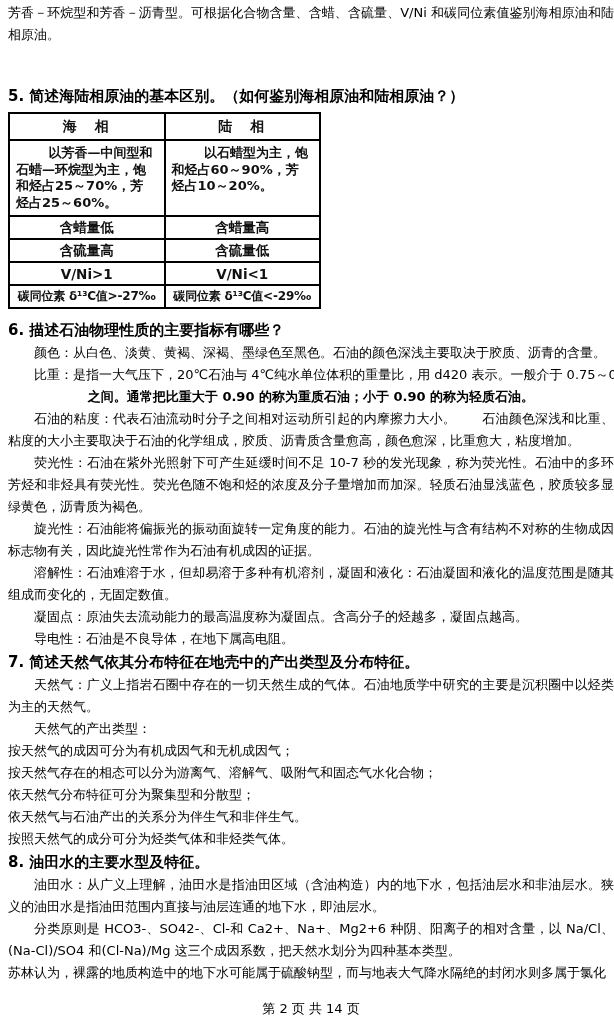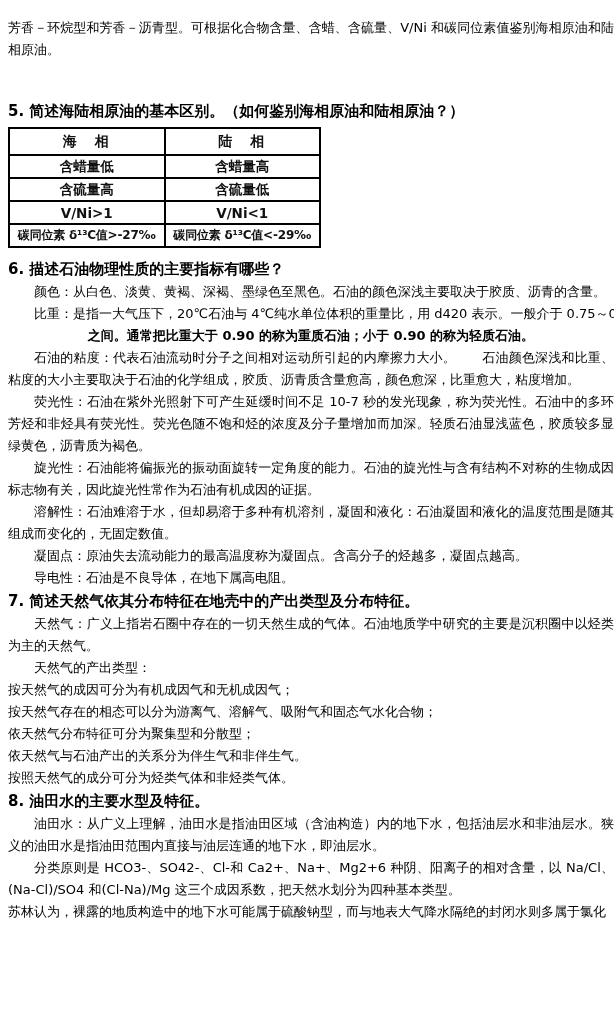--- a/index.html
+++ b/index.html
@@ -10,23 +10,23 @@
   .page {
     position: relative;
     width: 614px;
     height: 1032px;
     margin: 0 auto;
     background: #ffffff;
     color: #000000;
     font-family: "DejaVu Sans", sans-serif;
     overflow: hidden;
     display: flex;
-    flex-direction: row;
+    flex-direction: column;
     box-sizing: border-box;
-    padding: 17px 0 14px 8px;
+    padding: 2px 0 14px 8px;
   }
   .content {
     width: 606px;
   }
   p {
     margin: 0;
     font-size: 13px;
     line-height: 22px;
     text-align: justify;
     word-break: break-all;
@@ -106,20 +106,24 @@
 
     <p class="q-heading h5-heading">5. 简述海陆相原油的基本区别。（如何鉴别海相原油和陆相原油？）</p>
 
     <table class="cmp">
       <tbody>
         <tr>
           <th>海　相</th>
           <th>陆　相</th>
         </tr>
         <tr>
+          <td class="c-desc">以芳香—中间型和石蜡—环烷型为主，饱和烃占25～70%，芳烃占25～60%。</td>
+          <td class="c-desc">以石蜡型为主，饱和烃占60～90%，芳烃占10～20%。</td>
+        </tr>
+        <tr>
           <td class="c-center">含蜡量低</td>
           <td class="c-center">含蜡量高</td>
         </tr>
         <tr>
           <td class="c-center">含硫量高</td>
           <td class="c-center">含硫量低</td>
         </tr>
         <tr>
           <td class="c-center">V/Ni&gt;1</td>
           <td class="c-center">V/Ni&lt;1</td>

